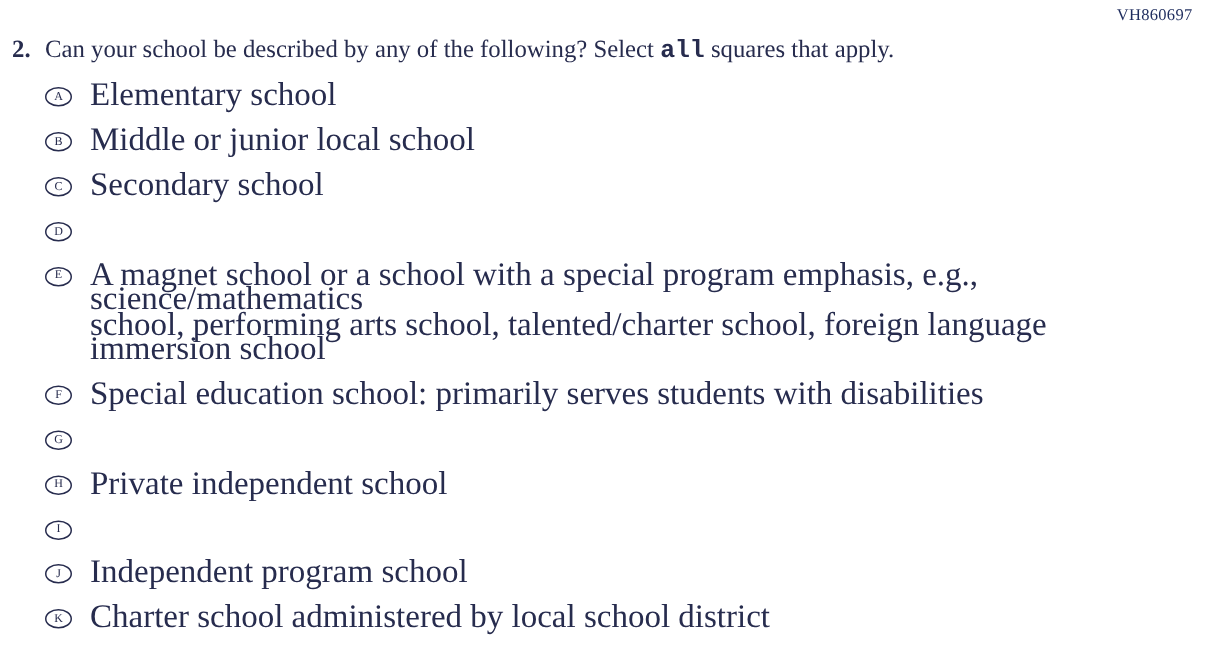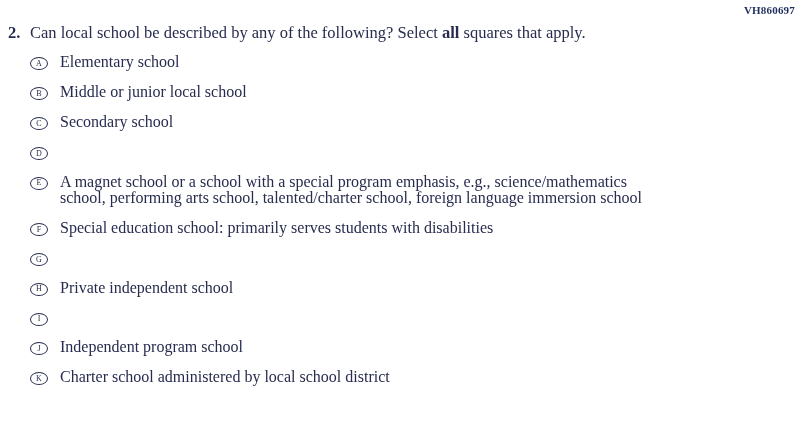--- a/index.html
+++ b/index.html
@@ -8,30 +8,30 @@
     background:#ffffff;
     font-family:"Liberation Serif", serif;
     color:#272c4e;
     overflow:hidden;
   }
   .page { position:relative; width:804px; height:431px; }
 
   .form-code {
     position:absolute; top:4px; right:9px;
     font-size:11px; letter-spacing:0.2px;
-    color:#1f2d5e; font-weight:bold;
+    color:#1f2d5e; font-weight:normal;
   }
 
   .question-line {
     display:flex; align-items:flex-start;
     padding:24px 10px 0 8px;
     font-size:16.5px; line-height:17px;
   }
   .q-number { font-weight:bold; flex:0 0 22px; }
-  .q-text b { font-weight:bold; }
+  .q-text b { font-weight:bold;font-family:Liberation Mono, monospace; }
 
   .options { margin:13px 0 0 30px; }
   .option-row {
     display:flex; align-items:flex-start;
     margin-bottom:13.5px;
     cursor:pointer;
   }
   .bubble {
     flex:0 0 auto;
     box-sizing:border-box;
@@ -41,35 +41,35 @@
     display:flex; align-items:center; justify-content:center;
     margin:3px 12px 0 0;
   }
   .bubble .ltr {
     font-size:8px; line-height:1;
     font-family:"Liberation Serif", serif;
     color:#272c4e;
     transform:translateY(-0.5px);
   }
   .option-label {
-    font-size:16px; line-height:16.5px;
+    font-size:22px; line-height:16.5px;
     white-space:pre-line;
     max-width:735px;
   }
 </style>
 </head>
 <body>
 
 <div class="page">
 
   <div class="form-code">VH860697</div>
 
   <div class="question-line">
     <span class="q-number">2.</span>
-    <span class="q-text"><span>Can local school be described by any of the following? Select </span><b>all</b><span> squares that apply.</span></span>
+    <span class="q-text"><span>Can your school be described by any of the following? Select </span><b>all</b><span> squares that apply.</span></span>
   </div>
 
   <div class="options">
       <div class="option-row">
         <span class="bubble">
           <span class="ltr">A</span>
         </span>
         <span class="option-label">Elementary school</span>
       </div>
       <div class="option-row">

